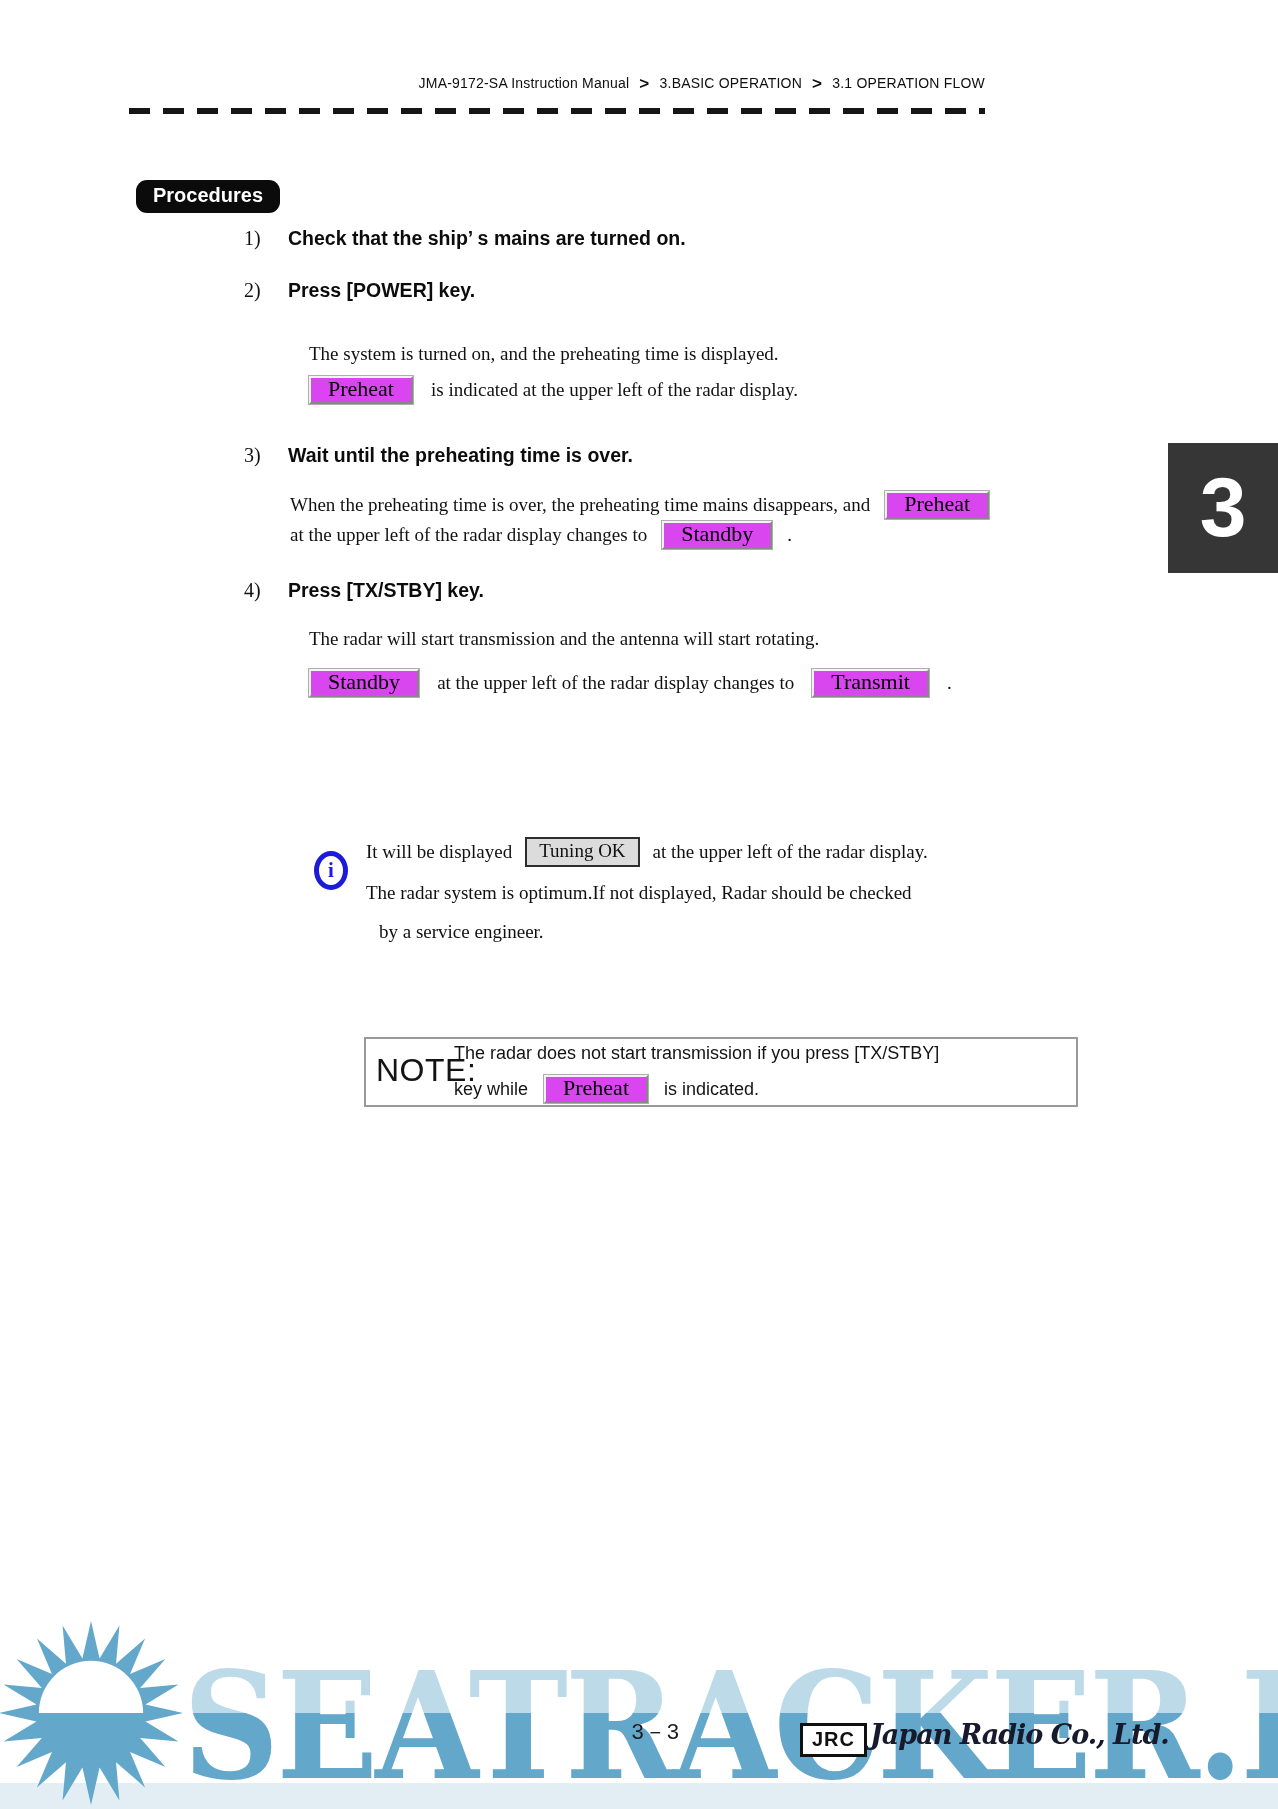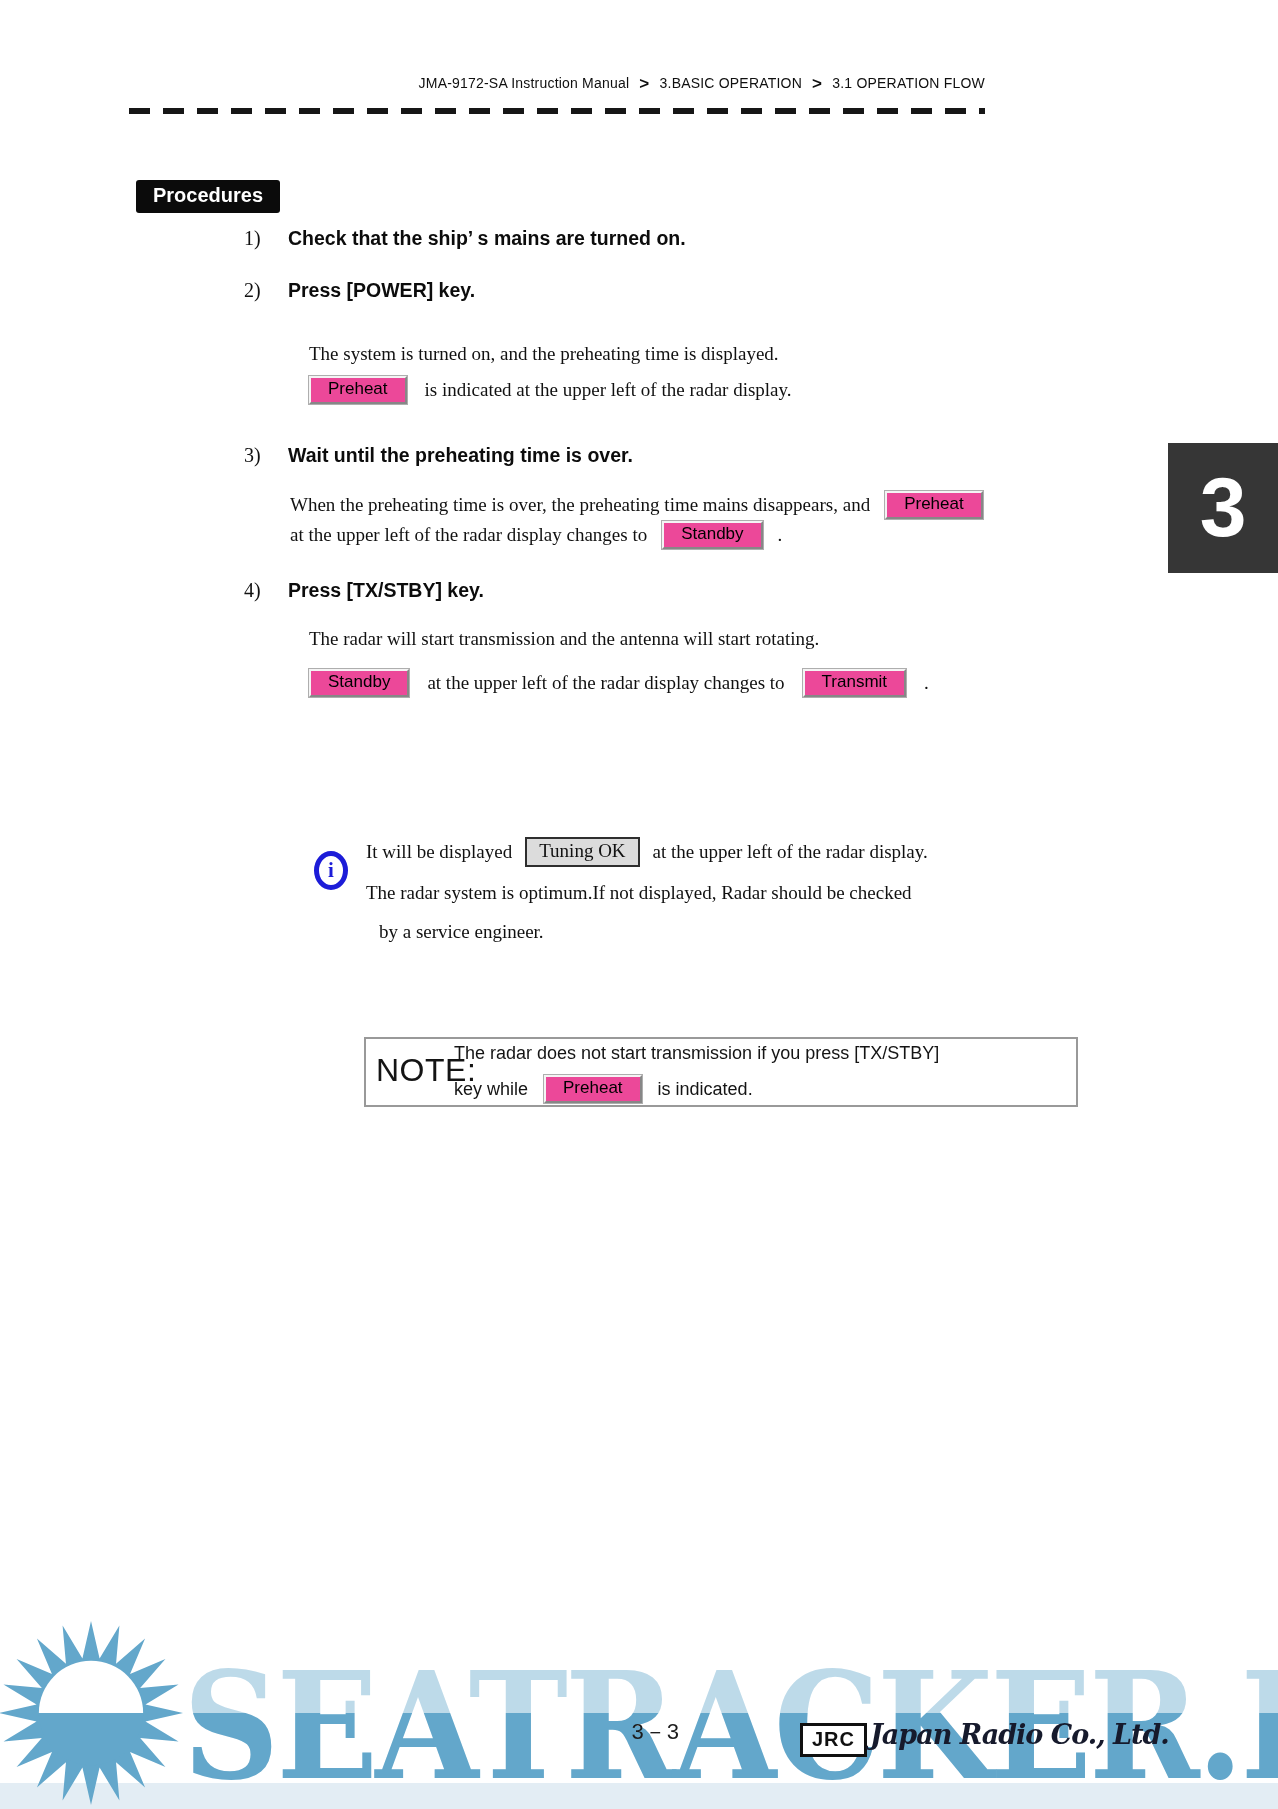--- a/index.html
+++ b/index.html
@@ -9,37 +9,37 @@
   
   .breadcrumb{position:absolute;top:74px;left:280px;width:705px;text-align:right;
               font-family:"Liberation Sans",sans-serif;font-size:14px;color:#0f0f0f;letter-spacing:.2px;}
   .breadcrumb .sep{font-size:17px;font-weight:600;margin:0 6px;vertical-align:-1px;}
 
   .dash-line{position:absolute;top:108px;left:129px;width:856px;height:6px;
              background:repeating-linear-gradient(90deg,#161616 0 21px,transparent 21px 34px);}
 
   .procedures-badge{position:absolute;top:180px;left:136px;background:#0b0b0b;color:#ffffff;
                     font-family:"Liberation Sans",sans-serif;font-weight:bold;font-size:20px;
-                    padding:4px 17px 6px;border-radius:3px;}
+                    padding:4px 17px 6px;border-radius:11px;}
 
   .step-num{position:absolute;left:244px;font-size:20px;font-family:"Liberation Serif",serif;}
   .step-title{position:absolute;left:288px;font-family:"Liberation Sans",sans-serif;
               font-weight:bold;font-size:19.5px;color:#0c0c0c;}
   .n1,.t1{top:227px;} .n2,.t2{top:279px;} .n3,.t3{top:444px;} .n4,.t4{top:579px;}
 
   .body-text{position:absolute;left:309px;font-size:19px;color:#111;}
   .b2a{top:343px;} .b4a{top:628px;}
   .flex-row{position:absolute;left:309px;display:flex;align-items:center;gap:18px;height:30px;}
   .r2{top:375px;} .r3a{top:490px;left:290px;gap:15px;} .r3b{top:520px;left:290px;gap:15px;}
   .r4{top:668px;}
   .inline-text{font-size:19px;color:#111;white-space:nowrap;}
 
-  .badge-btn{display:inline-block;background:#ec4899;border:2px solid;
+  .badge-btn{display:inline-block;background:#d946ef;border:2px solid;
              border-color:#f4f4f4 #878787 #878787 #f4f4f4;box-shadow:0 0 0 1px #aeaeae;
-             font-family:Liberation Sans, sans-serif;font-size:17px;color:#000;
+             font-family:Liberation Serif, serif;font-size:22px;color:#000;
              padding:1px 17px 3px;line-height:20px;white-space:nowrap;}
 
   .badge-box{display:inline-block;background:#dcdcdc;border:2px solid #2e2e2e;
              font-family:"Liberation Serif",serif;font-size:19px;color:#111;
              padding:0 12px 2px;line-height:24px;white-space:nowrap;}
 
   .info-icon{position:absolute;left:314px;top:851px;width:34px;height:39px;border:5px solid #1c1cd8;
              border-radius:50%;box-sizing:border-box;display:flex;align-items:center;justify-content:center;}
   .info-icon span{font-family:"Liberation Serif",serif;font-weight:bold;font-size:21px;color:#1c1cd8;}
   .info-row1{position:absolute;left:366px;top:836px;display:flex;align-items:center;gap:13px;height:32px;}

